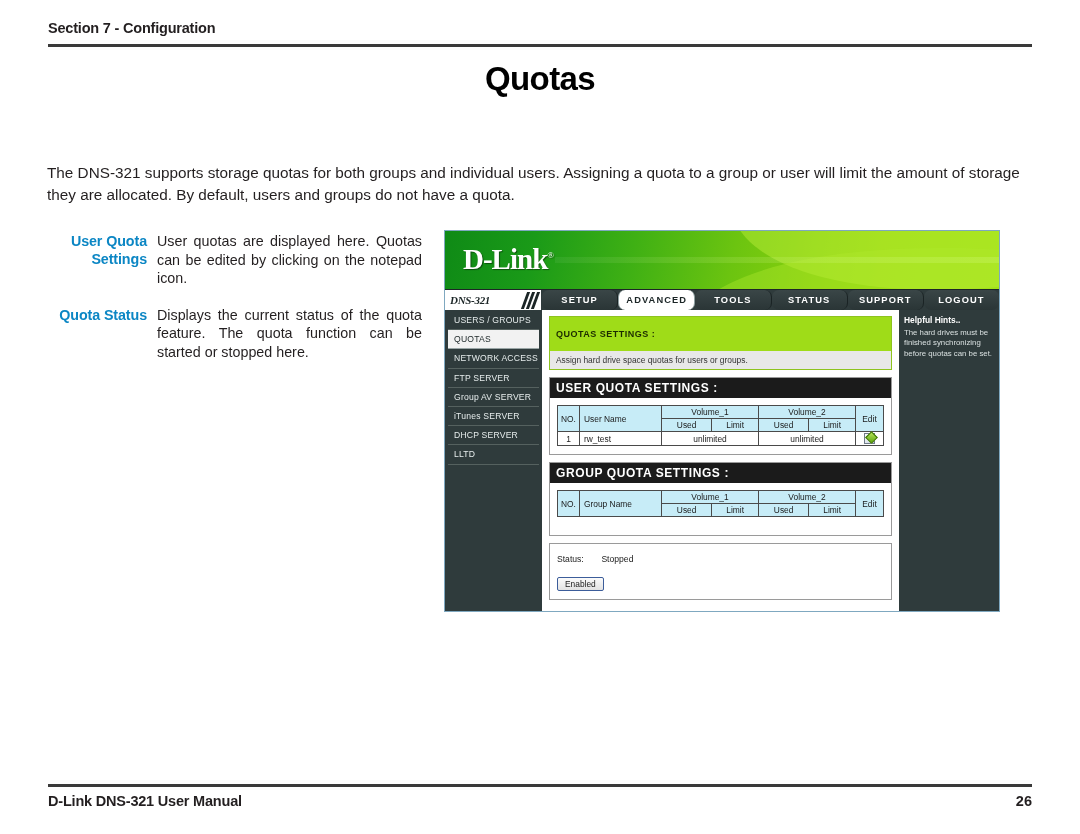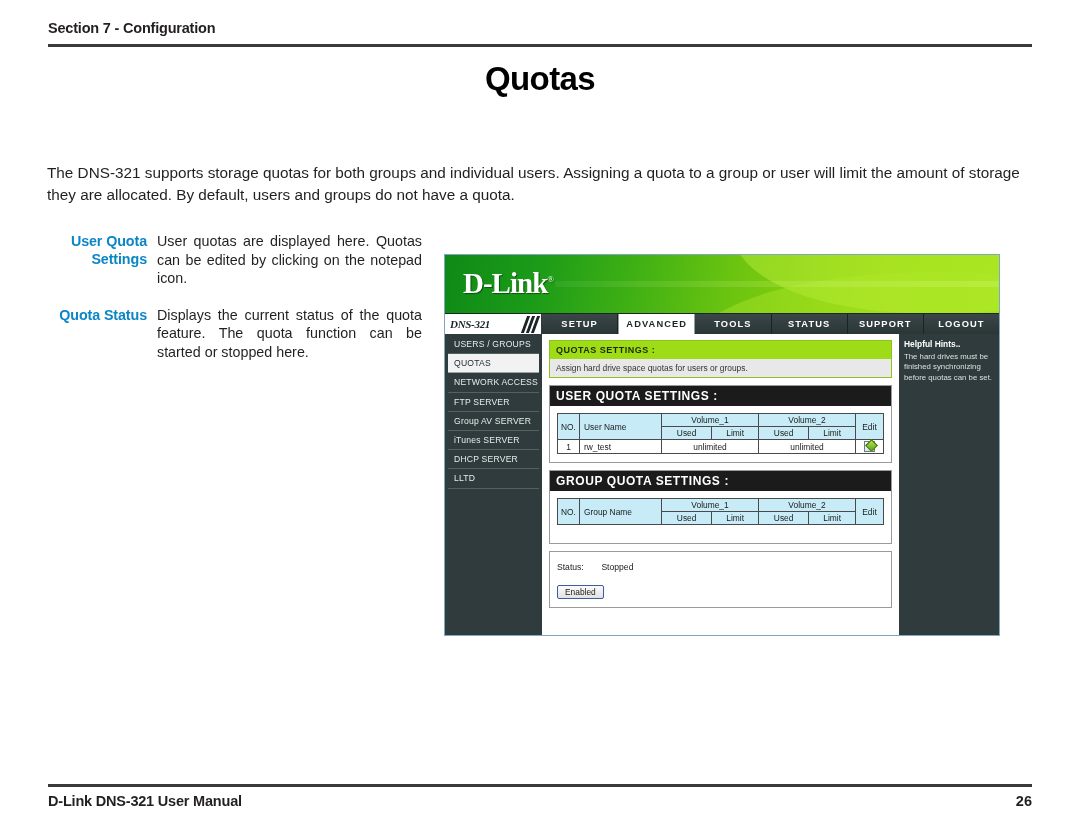--- a/index.html
+++ b/index.html
@@ -71,21 +71,20 @@
   }
   .desc-row:nth-child(1) .desc-def { width: 250px; }
 
   
   .shot {
     position: absolute; left: 444px; top: 230px;
     width: 556px; height: 382px;
     border: 1px solid #7fa8c0;
     background: #ef4444;
     overflow: hidden;
-    margin-top: 24px;
   }
 
   
   .dl-banner {
     position: relative; height: 58px; width: 100%;
     background: linear-gradient(100deg,
       #0f8a16 0%, #1a9a18 16%, #3fb014 34%,
       #6cc410 52%, #86cf0d 66%, #95d80c 78%, #9ade0b 100%);
     overflow: hidden;
   }
@@ -146,20 +145,21 @@
   .model-badge .sl {
     width: 3px; height: 17px; background: #1b2526;
     transform: skewX(-20deg);
   }
   .navtab {
     flex: 1 1 0; display: flex; align-items: center; justify-content: center;
     font-size: 9.3px; font-weight: bold; color: #ffffff;
     letter-spacing: 1.1px;
     border-right: 1px solid #1a2324;
     background: linear-gradient(180deg,#3a4647 0%, #2a3536 100%);
+    border-radius: 7px;
   }
   .navtab:last-child { border-right: none; }
   .navtab.active {
     background: #ffffff; color: #1b2526;
     border-left: 1px solid #8fa0a1; border-right: 1px solid #8fa0a1;
   }
 
   
   .shot-body { display: flex; height: 302px; width: 100%; background: #fff; }
   .side {
@@ -192,21 +192,21 @@
   }
   .hints p { margin: 0; font-size: 7.8px; line-height: 1.32; color: #d9e0e0; }
 
   
   .panel-green {
     border: 1px solid #8ec31f; margin-bottom: 7px;
   }
   .panel-green .ph {
     background: #9fdc18; color: #1c2b00;
     font-size: 9px; font-weight: bold; letter-spacing: 0.5px;
-    padding: 4px 6px;
+    padding: 12px 6px;
   }
   .panel-green .pb {
     background: #e8e8e8; color: #333;
     font-size: 8.4px; padding: 4px 6px;
   }
 
   .panel {
     border: 1px solid #9a9a9a; margin-bottom: 7px; background: #fff;
   }
   .panel > .ph {

